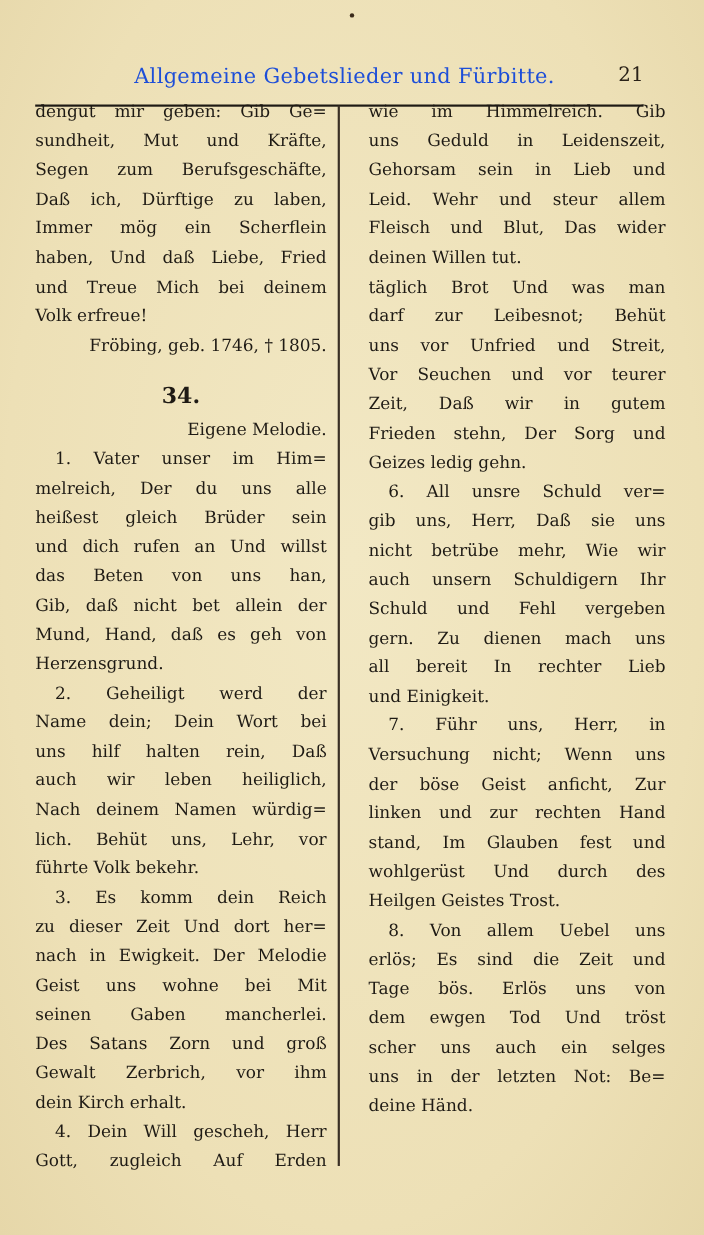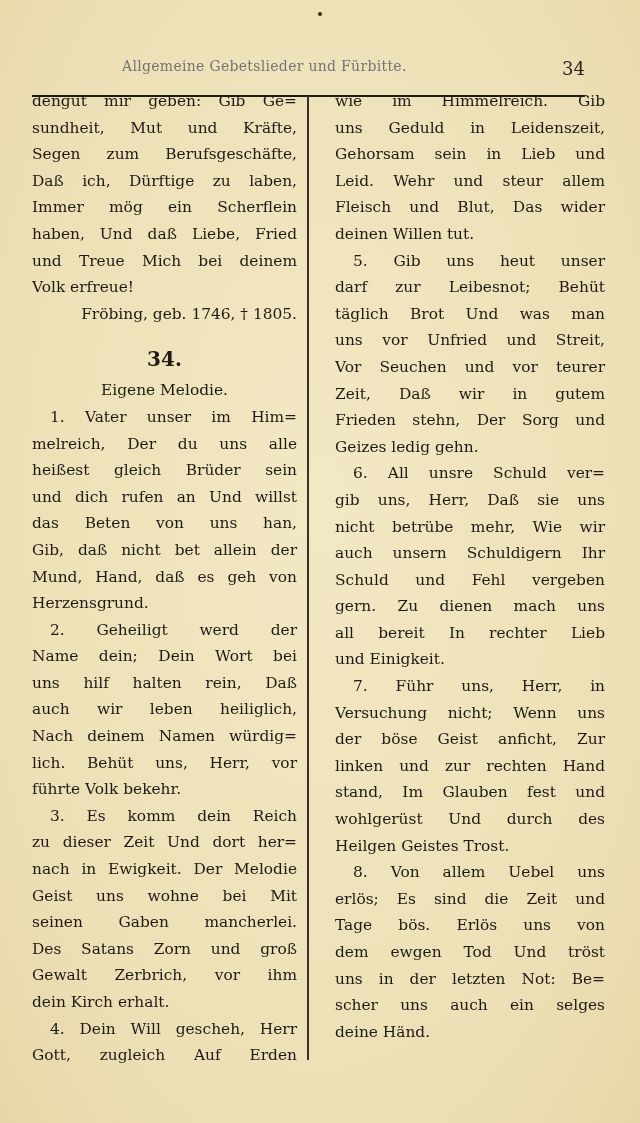--- a/index.html
+++ b/index.html
@@ -9,22 +9,22 @@
       background-image: radial-gradient(ellipse at 50% 45%, #f2e8c4 0%, #ede0b6 70%, #e6d7a9 100%);
       font-family: "DejaVu Serif", serif;
       color: #1e1a14;
       position: relative;
     }
     .speck { position: absolute; border-radius: 50%; background: #3a2a1a; }
     .header {
       position: absolute; left: 32px; top: 58px; width: 553px; height: 30px;
     }
     .header-title {
-      position: absolute; left: 90px; top: 0; font-size: 14px; letter-spacing: 0.3px;
-      font-family: "DejaVu Serif", serif; color: #737373;
+      position: absolute; left: 90px; top: 0; font-size: 19px; letter-spacing: 0.3px;
+      font-family: "DejaVu Serif", serif; color: #1d4ed8;
     }
     .page-number {
       position: absolute; right: 0; top: 0; font-size: 18px; color: #2a2218;
     }
     .rule {
       position: absolute; left: 32px; top: 95px; width: 553px; height: 2px; background: #1e1a14;
     }
     .col-divider {
       position: absolute; left: 307px; top: 96px; width: 2px; height: 964px; background: #3a3025;
     }
@@ -35,30 +35,30 @@
     .col-left { left: 32px; }
     .col-right { left: 315px; width: 270px; margin-left: 20px; }
     .line { display: block; white-space: nowrap; text-align: justify; text-align-last: justify; height: 26.6px; }
     .line.last { text-align-last: left; }
     .indent { padding-left: 18px; }
     .attribution { display:block; text-align: right; white-space: nowrap; height: 26.6px; }
     .hymn-number {
       display: block; text-align: center; font-size: 20px; font-weight: bold;
       font-family: "DejaVu Serif", serif; height: 40px; line-height: 44px; margin-top: 10px;
     }
-    .melody { display: block; text-align: center; height: 26.6px; }
+    .melody { display: block; text-align: right; height: 26.6px; }
   </style>
 </head>
 <body>
 
 <div class="speck" style="left:318px;top:12px;width:4px;height:4px;"></div>
 
 <div class="header">
   <span class="header-title">Allgemeine Gebetslieder und Fürbitte.</span>
-  <span class="page-number">34</span>
+  <span class="page-number">21</span>
 </div>
 <div class="rule"></div>
 <div class="col-divider"></div>
 
 <div class="column col-left">
   <div>
     <span class="line">dengut mir geben: Gib Ge=</span>
     <span class="line">sundheit, Mut und Kräfte,</span>
     <span class="line">Segen zum Berufsgeschäfte,</span>
     <span class="line">Daß ich, Dürftige zu laben,</span>
@@ -82,21 +82,21 @@
     <span class="line">Mund, Hand, daß es geh von</span>
     <span class="line last">Herzensgrund.</span>
   </div>
 
   <div>
     <span class="line indent">2. Geheiligt werd der</span>
     <span class="line">Name dein; Dein Wort bei</span>
     <span class="line">uns hilf halten rein, Daß</span>
     <span class="line">auch wir leben heiliglich,</span>
     <span class="line">Nach deinem Namen würdig=</span>
-    <span class="line">lich. Behüt uns, Herr, vor</span>
+    <span class="line">lich. Behüt uns, Lehr, vor</span>
     <span class="line last">führte Volk bekehr.</span>
   </div>
 
   <div>
     <span class="line indent">3. Es komm dein Reich</span>
     <span class="line">zu dieser Zeit Und dort her=</span>
     <span class="line">nach in Ewigkeit. Der Melodie</span>
     <span class="line">Geist uns wohne bei Mit</span>
     <span class="line">seinen Gaben mancherlei.</span>
     <span class="line">Des Satans Zorn und groß</span>
@@ -114,23 +114,22 @@
   <div>
     <span class="line">wie im Himmelreich. Gib</span>
     <span class="line">uns Geduld in Leidenszeit,</span>
     <span class="line">Gehorsam sein in Lieb und</span>
     <span class="line">Leid. Wehr und steur allem</span>
     <span class="line">Fleisch und Blut, Das wider</span>
     <span class="line last">deinen Willen tut.</span>
   </div>
 
   <div>
-    <span class="line indent">5. Gib uns heut unser</span>
+    <span class="line">täglich Brot Und was man</span>
     <span class="line">darf zur Leibesnot; Behüt</span>
-    <span class="line">täglich Brot Und was man</span>
     <span class="line">uns vor Unfried und Streit,</span>
     <span class="line">Vor Seuchen und vor teurer</span>
     <span class="line">Zeit, Daß wir in gutem</span>
     <span class="line">Frieden stehn, Der Sorg und</span>
     <span class="line last">Geizes ledig gehn.</span>
   </div>
 
   <div>
     <span class="line indent">6. All unsre Schuld ver=</span>
     <span class="line">gib uns, Herr, Daß sie uns</span>
@@ -150,17 +149,17 @@
     <span class="line">stand, Im Glauben fest und</span>
     <span class="line">wohlgerüst Und durch des</span>
     <span class="line last">Heilgen Geistes Trost.</span>
   </div>
 
   <div>
     <span class="line indent">8. Von allem Uebel uns</span>
     <span class="line">erlös; Es sind die Zeit und</span>
     <span class="line">Tage bös. Erlös uns von</span>
     <span class="line">dem ewgen Tod Und tröst</span>
+    <span class="line">scher uns auch ein selges</span>
     <span class="line">uns in der letzten Not: Be=</span>
-    <span class="line">scher uns auch ein selges</span>
     <span class="line last">deine Händ.</span>
   </div>
 </div>
 
 </body></html>

